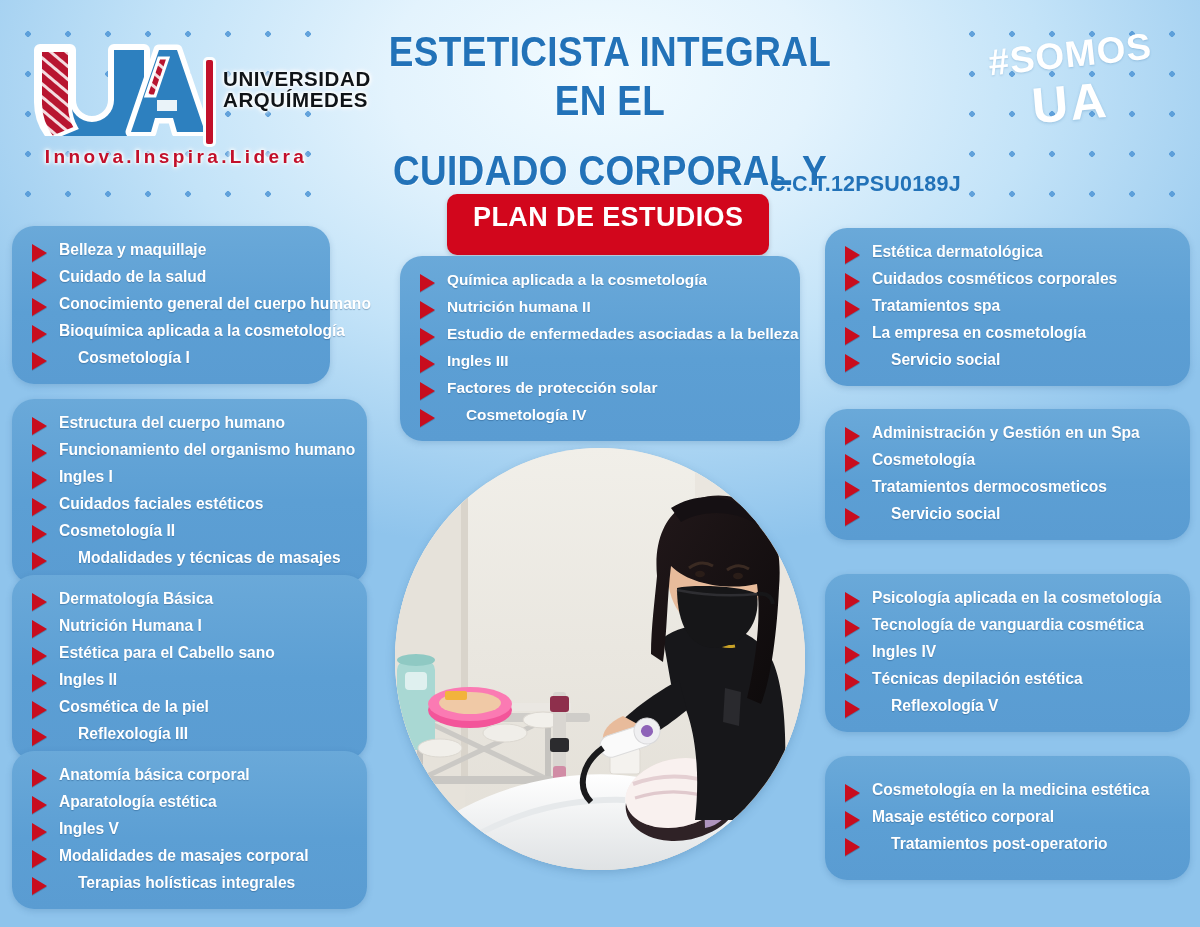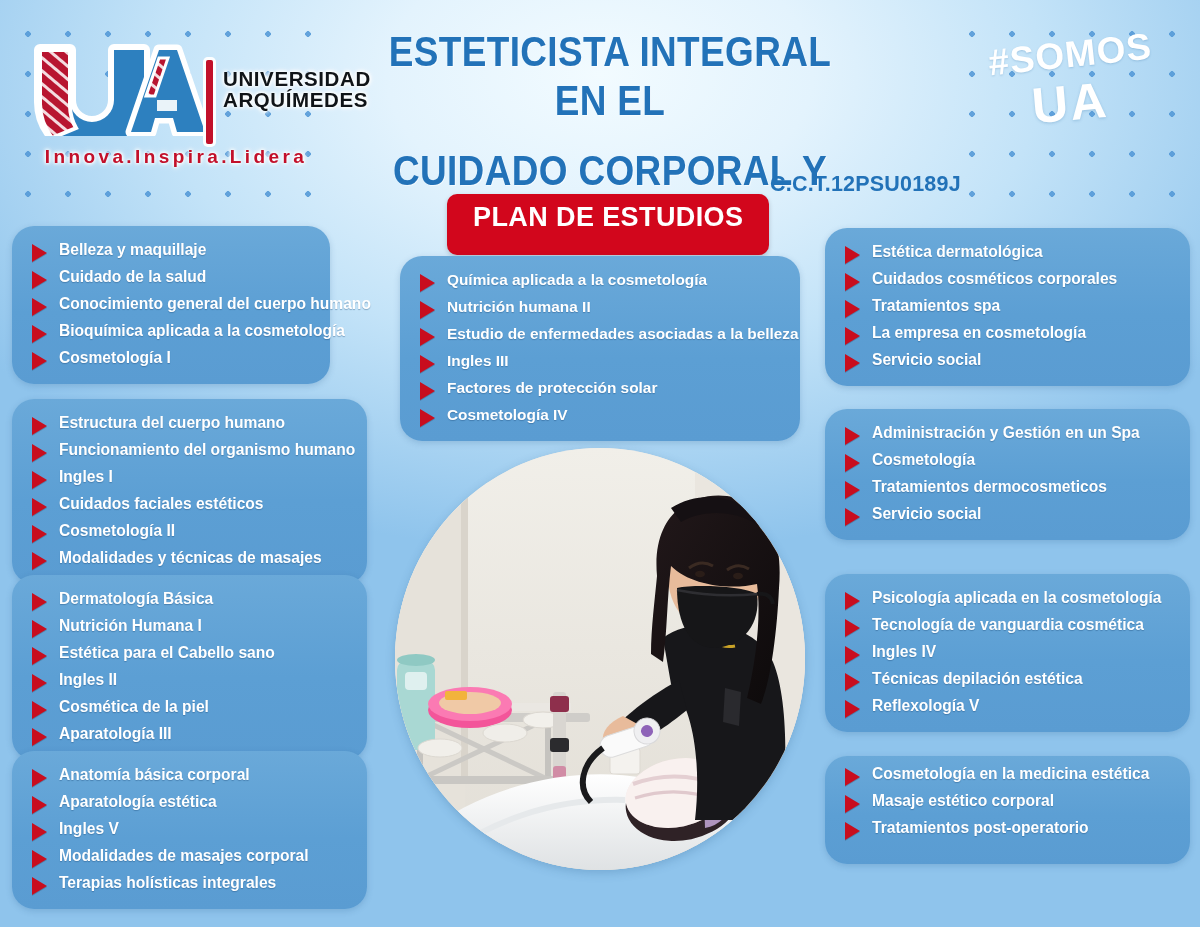--- a/index.html
+++ b/index.html
@@ -73,21 +73,21 @@
     transform:rotate(-5deg);text-shadow:0 1px 3px rgba(60,120,170,.3);}
 
   
   .box{
     position:absolute;border-radius:22px;
     background:linear-gradient(180deg,#6aa9d9 0%,#5c9fd4 55%,#5a9cd2 100%);
     box-shadow:0 2px 6px rgba(40,90,140,.22);
     padding:14px 18px 14px 20px;box-sizing:border-box;
   }
   .row{display:flex;align-items:flex-start;margin:0 0 5px 0;}
-  .row:last-child{margin-bottom:0;}
+  .row:last-child{margin-bottom:0;gap:19px;}
   .tri{
     width:0;height:0;flex:0 0 auto;
     border-left:15px solid #c80d1e;
     border-top:9px solid transparent;border-bottom:9px solid transparent;
     margin:4px 12px 0 0;
     filter:drop-shadow(0 1px 0 rgba(0,0,0,.18));
   }
   .row span{
     color:#ffffff;font-weight:700;font-size:15.6px;line-height:1.28;
     text-shadow:0 1px 1px rgba(25,70,115,.38);
@@ -98,21 +98,21 @@
   #box-l1{left:12px;top:226px;width:318px;}
   #box-l2{left:12px;top:399px;width:355px;}
   #box-l3{left:12px;top:575px;width:355px;}
   #box-l4{left:12px;top:751px;width:355px;}
   #box-c1{left:400px;top:256px;width:400px;}
   #box-r1{left:825px;top:228px;width:365px;}
   #box-r2{left:825px;top:409px;width:365px;}
   #box-r3{left:825px;top:574px;width:365px;}
   #box-r4{left:825px;top:756px;width:365px;}
   #box-c1 .row span{font-size:15.4px;}
-  #box-r4{padding-top:8px;padding-bottom:24px;}
+  #box-r4{padding-top:24px;padding-bottom:24px;}
 
   
   .photo{
     position:absolute;left:395px;top:448px;width:410px;height:422px;
     border-radius:50%;overflow:hidden;
     box-shadow:0 3px 10px rgba(40,90,140,.25);
     background:#ece9e4;
   }
   .photo svg{display:block;width:100%;height:100%;}
 </style>
@@ -233,21 +233,21 @@
     <div class="row">
         <i class="tri"></i>
         <span>Ingles II</span>
       </div>
     <div class="row">
         <i class="tri"></i>
         <span>Cosmética de la piel</span>
       </div>
     <div class="row">
         <i class="tri"></i>
-        <span>Aparatología III</span>
+        <span>Reflexología III</span>
       </div>
   </div>
 
   <div class="box" id="box-l4">
     <div class="row">
         <i class="tri"></i>
         <span>Anatomía básica corporal</span>
       </div>
     <div class="row">
         <i class="tri"></i>

